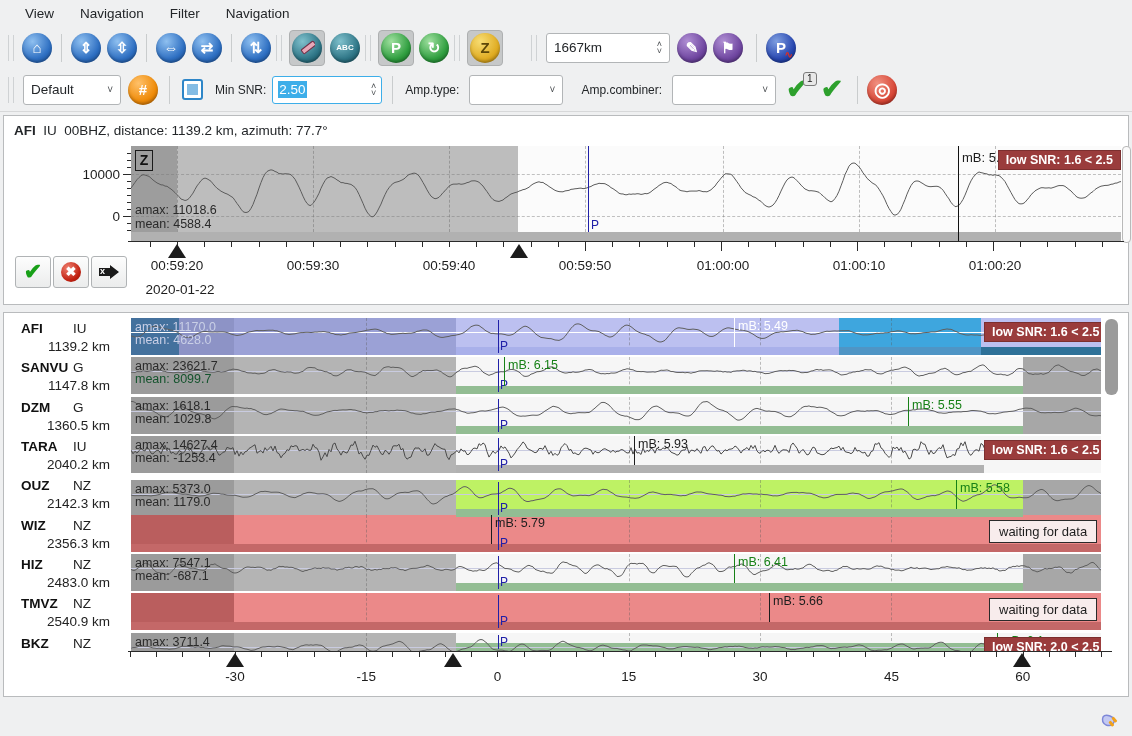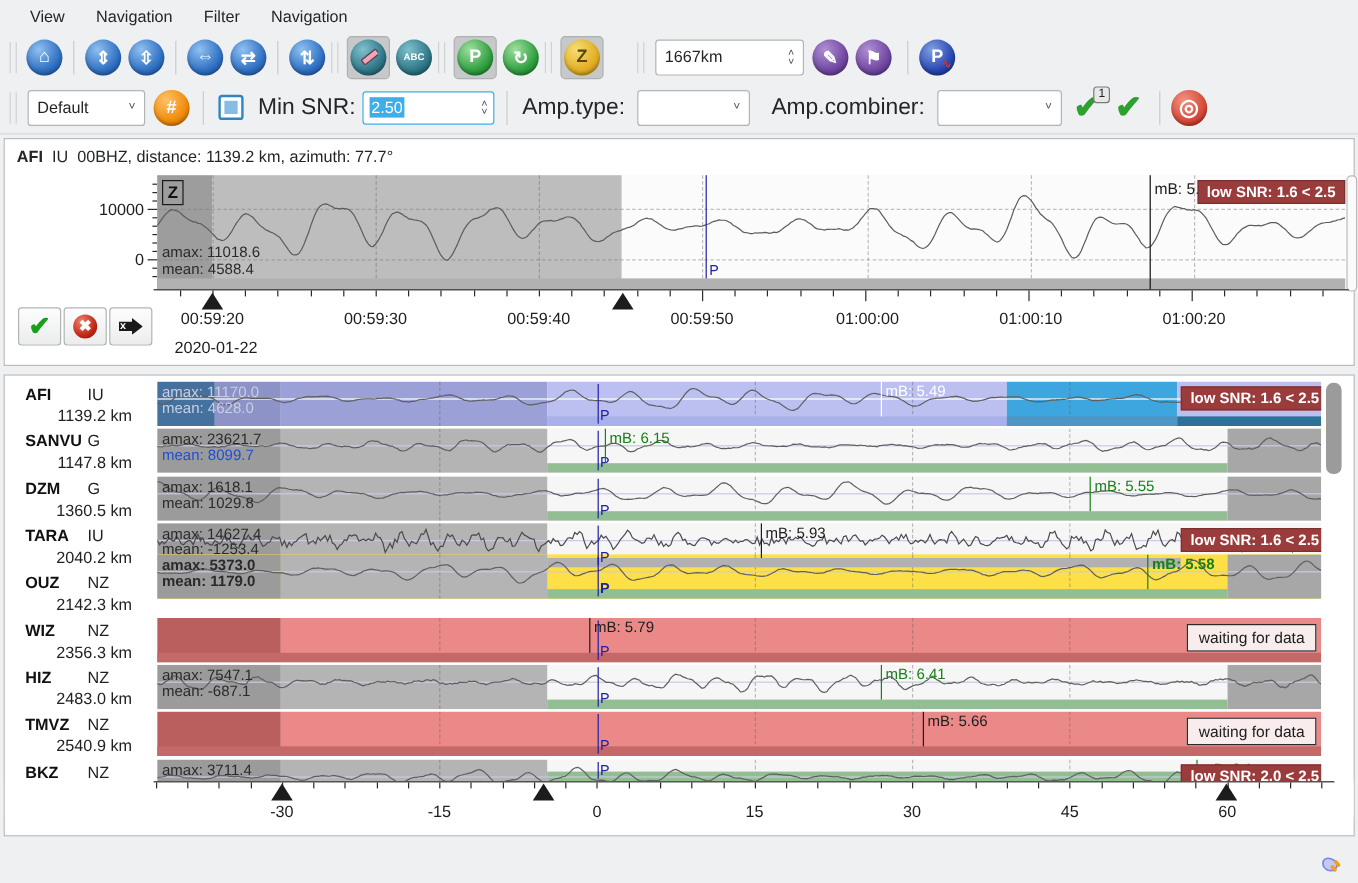--- a/index.html
+++ b/index.html
@@ -20,21 +20,21 @@
   .ic-gold{background:radial-gradient(circle at 35% 28%,#f7dd74,#e0ac22 62%,#a97b10);color:#5d4708;}
   .ic-purple{background:radial-gradient(circle at 35% 28%,#b08fd4,#6f46a0 62%,#4a2a72);}
   .ic-dblue{background:radial-gradient(circle at 35% 28%,#7f9fe0,#2746b0 62%,#122a78);}
   .ic-orange{background:radial-gradient(circle at 35% 28%,#ffc16a,#ef8b08 62%,#b96403);}
   .ic-red{background:radial-gradient(circle at 35% 28%,#f09080,#d84838 62%,#9c1f14);}
   .pressed{background:#c6c8c9;border:1px solid #aeb0b1;border-radius:4px;padding:2px;margin:0 2px;display:flex;}
   .pressed .ic{margin:0;}
   .combo{height:28px;background:#fff;border:1px solid #b2b5b7;border-radius:3px;display:flex;align-items:center;padding:0 7px;font-size:13.5px;margin:0 4px;}
   .combo .chev{margin-left:auto;color:#4a4e51;font-size:10px;padding-left:10px;}
   .spinner-arrows{display:flex;flex-direction:column;line-height:7px;font-size:9px;color:#4a4e51;margin-left:auto;padding-left:10px;}
-  .lab{font-size:19px;margin:0 6px;}
+  .lab{font-size:12px;margin:0 6px;}
   .cb{width:17px;height:17px;border:2px solid #2e86c8;border-radius:3px;background:#fff;position:relative;margin:0 6px;}
   .cb::after{content:'';position:absolute;inset:3px;background:#84bce4;}
   .spinbox{width:98px;height:26px;border:1px solid #3daee9;border-radius:3px;background:#fff;display:flex;align-items:center;padding:0 5px;font-size:13.5px;}
   .spinbox .sel{background:#3daee9;color:#fff;padding:1px 1px;}
   .bigcheck{color:#2da02d;font-size:27px;font-weight:bold;margin:0 6px;position:relative;line-height:27px;}
   .bigcheck .nbadge{position:absolute;top:-4px;right:-8px;background:#e8e8e8;border:1px solid #7a7a7a;border-radius:3px;color:#222;font-size:10px;font-weight:normal;width:12px;height:12px;line-height:12px;text-align:center;}
   
   .card{position:absolute;left:3px;width:1126px;background:#fff;border:1px solid #b9bbbd;box-sizing:border-box;}
   #main-card{top:115px;height:190px;}
   #lower-card{top:312px;height:385px;overflow:hidden;}
@@ -316,21 +316,21 @@
         <div class="vdash" style="left: 235px;"></div>
         <div class="vdash" style="left: 498px;"></div>
         <div class="vdash" style="left: 629px;"></div>
         <div class="vdash" style="left: 760px;"></div>
         <div class="abs" style="left: 325px; top: 29px; width: 567px; height: 8px; background: rgb(147, 189, 147); z-index: 1;"></div>
         <div class="abs" style="left: 0px; top: 14px; width: 970px; height: 1px; background: rgb(201, 203, 224); z-index: 1;"></div>
         <svg width="970" height="29" style="position: absolute; left: 0px; top: 0px; z-index: 2;">
           <polyline points="0,15.12506421482605 2,15.29367789737161 4,15.48585740736222 6,14.551778376584446 8,14.646107522527448 10,14.697798426203816 12,13.970422165736094 14,14.289756328717935 16,14.599649778608299 18,14.289225302629973 20,13.993480420686378 22,13.615062127163576 24,13.149529925058992 26,13.394853645539943 28,13.356148751588174 30,13.25266593499843 32,14.240996897454862 34,14.35756641731016 36,15.20115108233011 38,15.351347705400014 40,15.49963520789547 42,15.773451028327251 44,15.684314316500881 46,15.322411153833025 48,15.244886087007714 50,15.70931756763844 52,15.795347881690208 54,15.036591545855865 56,15.41022477035603 58,14.437684134892843 60,14.202473346466402 62,13.635120049468368 64,13.449717267605411 66,13.245130615700504 68,13.269301695647659 70,13.520503233890679 72,14.317059227637492 74,14.362384953962273 76,14.7631265139571 78,14.98323878119481 80,15.09944581650976 82,15.223705458028583 84,15.073821975976616 86,14.52937689478787 88,14.476763691237363 90,15.096004465468605 92,14.837104769554854 94,14.54717410186361 96,13.974722196573373 98,13.02770194333253 100,12.782294894286391 102,12.06775961480619 104,12.376202725259912 106,12.490686582276469 108,12.948522180380802 110,13.890719501666243 112,14.40195082064423 114,14.728901700822487 116,15.710797253686296 118,15.945078974310698 120,15.956713099816856 122,16.31275696031426 124,16.139372777297723 126,16.737788398397328 128,16.931919884945216 130,16.515134068463084 132,16.383569464619903 134,15.940621834744125 136,14.67710429069291 138,13.437685995623053 140,13.139332366578506 142,12.61785258779635 144,12.666903736711996 146,13.642419532968109 148,14.170636288669066 150,14.744894145900417 152,14.953285048145329 154,15.339562508853707 156,14.82229744878734 158,15.045513108752184 160,14.997490170774466 162,15.880329422948035 164,16.273020394741074 166,16.069432506731154 168,15.85344921155895 170,14.901568251417162 172,14.370441231810844 174,12.454619170832474 176,11.013394156299412 178,10.50967385739754 180,10.46099010365032 182,10.731613441744535 184,10.828384982665149 186,12.366040540543915 188,13.066875260728796 190,13.266176394359574 192,13.94645102124554 194,14.69433863438323 196,14.766651801286448 198,16.107927071782754 200,16.59564014955559 202,18.375228373527193 204,18.78988935797996 206,18.815281782541117 208,17.985048306779202 210,16.672562066738006 212,15.562946918411194 214,13.869654534753577 216,12.843118979040465 218,12.76080191023372 220,12.745694423036664 222,13.685781393150991 224,14.33523627834838 226,14.51592625657578 228,14.741208819058551 230,14.639835574037456 232,14.944420081344814 234,15.187050581095656 236,16.12171238851596 238,17.077256623646186 240,17.878069309944422 242,18.290560934973502 244,18.64154697753506 246,17.208410650889192 248,15.620194267851712 250,13.584166023873294 252,11.159495832787538 254,10.326726035395895 256,9.869142299105397 258,9.755837641810736 260,10.48014038890835 262,10.151316114599743 264,10.475372598154905 266,10.48189959016746 268,10.728777155242915 270,11.352733511089859 272,12.505043969256668 274,14.421194313426861 276,16.171031085795153 278,17.85425312539472 280,19.33847368142215 282,19.590612100888595 284,18.571589271959454 286,17.57366208894882 288,15.634456430404695 290,14.938606247528424 292,13.441800647904975 294,13.783632139321485 296,13.459914361345422 298,13.497731712757133 300,13.557635416975383 302,13.482246741156139 304,13.12006180469314 306,12.90796724644002 308,14.008273619722502 310,14.515328345999624 312,16.419417474482078 314,17.465905305722575 316,18.8781113932237 318,19.787332181119663 320,19.772944862748112 322,18.50823339634872 324,16.550112576268393 326,15.044597175456191 328,13.811633636542329 330,12.087153148148683 332,11.489184251058504 334,11.202707625111678 336,11.335097625327522 338,10.63003240699886 340,10.182010044360936 342,9.683479237918522 344,9.182467480694246 346,9.785394188385819 348,10.724054846146705 350,12.78621485227577 352,15.232095286103965 354,16.339985610967027 356,17.388825459486107 358,18.37313847201794 360,17.535229442630115 362,16.984890968187557 364,15.85627748730946 366,15.268362815700694 368,15.094486801043496 370,14.680264440048775 372,14.834187253289176 374,14.62958077559648 376,13.472366747980946 378,12.727736257214197 380,12.49100217057361 382,12.529112088891647 384,13.030321262871212 386,13.941601448573659 388,15.070744363392704 390,16.690396239947308 392,18.771572153900436 394,19.381985320334834 396,19.277529209374066 398,18.749210180571847 400,17.13518080980728 402,16.575563104830312 404,15.671149403502048 406,14.73309822773151 408,14.636279538439103 410,14.273200184840745 412,13.483454214343174 414,12.579287463918888 416,11.110351044990123 418,10.101058216286166 420,9.95182237635025 422,10.069850185667063 424,11.200639709322083 426,12.217131059995596 428,13.83569204699015 430,14.747009032297216 432,15.53169820858728 434,16.062515497439875 436,15.961879782291298 438,15.46800825068524 440,15.599423037148117 442,14.80012992658571 444,15.325831800253534 446,15.278331573974679 448,15.042394648980002 450,14.483027654667207 452,14.088396439668928 454,13.023025540378653 456,12.90329335482126 458,12.437628802671869 460,12.684978094649905 462,13.197018775245082 464,14.735977794617316 466,15.560884333415858 468,16.107702456004855 470,16.766888797526235 472,16.593293186506763 474,16.91969772008473 476,16.47343581948008 478,16.719540507758733 480,16.019021948685058 482,16.118403519138198 484,16.021909846872134 486,15.543881476625607 488,14.485685351289694 490,13.721175242183204 492,12.789199082086947 494,12.435694787224998 496,11.747973002914971 498,11.992236666960434 500,12.545125665971259 502,12.787567139010893 504,13.814414997120045 506,14.441984109490468 508,14.465215283286762 510,14.657137255038096 512,14.521832348371767 514,14.81839556647913 516,15.147861992607098 518,15.068629384371404 520,15.00662156113119 522,14.841798348423378 524,15.135877414488046 526,14.63580396920482 528,14.000844972047322 530,13.185602892013137 532,13.351770686026153 534,13.182402662064874 536,12.928520595349445 538,13.576004024450835 540,14.546517633215858 542,14.545836594506268 544,15.126510314160535 546,15.431033112466466 548,15.464332248201186 550,15.465050085120662 552,15.319940854734126 554,15.825591037203607 556,15.480756488247913 558,15.687562867375107 560,16.202348422239634 562,15.579490394240121 564,15.374319940536504 566,14.6689355547176 568,13.991662713149154 570,13.802414721359913 572,13.791378866105983 574,13.802448874422938 576,13.70308373746359 578,13.896045235841951 580,13.919428030171066 582,14.183152236821904 584,14.31428858866679 586,13.829381302298021 588,14.24900932018718 590,14.233888262746833 592,15.05078516868839 594,14.535317941442758 596,15.08625633208485 598,14.96685940040384 600,15.37404249663914 602,14.283632528702075 604,14.14396102261714 606,13.814990682196818 608,13.854493778869687 610,13.5873537455727 612,13.223087944919808 614,13.464951450816594 616,14.18617676726524 618,13.792879338550273 620,13.9475522568911 622,14.62345848249687 624,14.326287101353836 626,15.045249725425789 628,15.12362823173629 630,15.298020840085547 632,15.905680908626074 634,16.680004576005295 636,16.5250805550301 638,16.391364910067114 640,15.759969368262434 642,15.237085317744494 644,14.53527088244411 646,14.226155322760093 648,13.78298391875753 650,13.562004686237294 652,13.813550973715097 654,13.605107505331992 656,13.851387009832203 658,13.31804585324435 660,13.5881204057218 662,13.458654354656508 664,13.775484336709743 666,14.354215901573399 668,14.76561808773449 670,15.667728509014655 672,15.725483676530102 674,15.492131664367621 676,15.556337475256523 678,14.995828361908053 680,14.054515082484384 682,13.795420458472833 684,12.917872910360751 686,12.4437610969212 688,13.005922002768425 690,12.591322881938218 692,13.374929890079358 694,13.043243199675576 696,12.949335048379798 698,12.80395984631006 700,13.053335629542556 702,13.77444478708497 704,15.060075495123849 706,15.658791152101571 708,16.77430444668236 710,17.97855497418172 712,17.816039712399682 714,17.503504081713288 716,17.176444416172828 718,15.992020362304565 720,15.902419127461169 722,14.97732928772442 724,14.992910550864565 726,14.354182282582244 728,14.460279309952583 730,13.769099393429652 732,13.460168070016428 734,12.585652867107866 736,12.749603648944454 738,12.868290427785062 740,12.640778292869033 742,13.938693168377585 744,14.95508686224097 746,16.421919655892683 748,16.732950946312307 750,16.95977096931744 752,16.575176568662005 754,15.426800244835079 756,14.640577083034458 758,14.03793893551887 760,13.147823049938143 762,13.205375390387616 764,12.576620094476178 766,12.33163351037183 768,12.001833936159887 770,10.995898093059871 772,10.361695528452083 774,10.03761801308653 776,10.840546123328336 778,11.808137920785935 780,12.75424933796689 782,15.067866217525124 784,17.02443366316639 786,18.250117950669818 788,19.115613491204453 790,18.549084563827826 792,18.464489206680927 794,17.679351964261528 796,17.206435329871063 798,16.36266485920219 800,16.31170346985358 802,16.02839804781714 804,15.620598966718184 806,14.376907877949721 808,13.175578360519081 810,12.181828585608027 812,11.919955788592851 814,11.145786239508201 816,12.264739491359917 818,13.407073111776132 820,15.31259646523486 822,16.523429473154387 824,17.583330348796423 826,17.776974308346695 828,17.39301511385153 830,16.671130068257778 832,15.671802044274227 834,15.500229164564846 836,14.818272284164216 838,14.402737201014043 840,14.348757459739533 842,12.743648613123991 844,11.523149551279662 846,10.337708700322102 848,8.975523756611594 850,8.323484920537956 852,7.839030422312011 854,8.901064047319581 856,11.055153424199425 858,13.096010728514093 860,14.68304240770039 862,16.238667824942965 864,16.95785914204882 866,17.424666850639447 868,17.354561822589577 870,17.084161263630552 872,17.81178532259574 874,17.71419450950136 876,18.488714377438107 878,17.9788824809976 880,16.889286766042694 882,16.0050405784351 884,13.893426897579175 886,12.155108225543803 888,11.510027777030826 890,11.603127568423988 892,11.932194674528397 894,13.284019306309318 896,15.3309259891498 898,16.673472660708008 900,16.884844135699375 902,17.55450999370508 904,16.95333366350355 906,17.152763834542355 908,17.086662244519225 910,16.52051168116026 912,17.383685492311116 914,16.800529078632856 916,16.05145632988613 918,15.200250248168299 920,12.96549504837833 922,10.680785964922709 924,8.99318794874809 926,8.21781755191407 928,7.933949773960442 930,9.446254836314331 932,10.041461935934645 934,11.4153668427718 936,12.691697511981143 938,13.87524434500629 940,14.569247988382417 942,14.830213960458774 944,15.57278904223968 946,16.185913734126636 948,16.92513352314095 950,18.225325614965428 952,18.518403848482418 954,18.358460995472292 956,17.04780562163227 958,16.134131540273096 960,14.313559231762964 962,12.701548470770453 964,12.450079249505022 966,11.932641637827547 968,12.89172258333482 970,13.928261860393901" fill="none" stroke="#5f5f5f" stroke-width="1"></polyline>
         </svg>
         <div class="ampinfo" style="left: 4px; top: 2px; color: rgb(42, 42, 42); z-index: 3;">amax: 23621.7</div>
-        <div class="ampinfo" style="left: 4px; top: 15px; color: #1d4ed8; z-index: 3;">mean: 8099.7</div>
+        <div class="ampinfo" style="left: 4px; top: 15px; color: #14532d; z-index: 3;">mean: 8099.7</div>
         <div class="p-line" style="left: 367px; top: 2px; height: 33px;"></div>
         <div class="p-lab" style="left: 369px; top: 21px;">P</div>
         <div class="mb-line" style="left: 373px; height: 29px; background: rgb(23, 129, 23);"></div>
         <div class="mb-text" style="left: 377px; color: rgb(23, 129, 23);">mB: 6.15</div>
       </div>
       <div class="abs" style="left: 0px; top: 83.66px; width: 127px; height: 37px;">
         <div class="code" style="left: 17px; top: 3px;">DZM</div>
         <div class="net" style="left: 69px; top: 3px;">G</div>
         <div class="dist" style="left: 20px; top: 21px;">1360.5 km</div>
       </div>
@@ -377,21 +377,21 @@
         <div class="p-lab" style="left: 369px; top: 21px;">P</div>
         <div class="mb-line" style="left: 503px; height: 29px; background: rgb(29, 29, 29);"></div>
         <div class="mb-text" style="left: 507px; color: rgb(29, 29, 29);">mB: 5.93</div>
         <div class="snr-badge" style="left: 853px; top: 4px;">low SNR: 1.6 &lt; 2.5</div>
       </div>
       <div class="abs" style="left: 0px; top: 162.32px; width: 127px; height: 37px;">
         <div class="code" style="left: 17px; top: 3px;">OUZ</div>
         <div class="net" style="left: 69px; top: 3px;">NZ</div>
         <div class="dist" style="left: 20px; top: 21px;">2142.3 km</div>
       </div>
-      <div class="trace-row" style="top: 149px; height: 37px; background: #fde047; font-weight: bold;">
+      <div class="trace-row" style="top: 167px; height: 37px; background: #bef264;">
         <div class="seg" style="left: 0px; width: 103px; background: rgb(155, 155, 155);"></div>
         <div class="seg" style="left: 103px; width: 222px; background: rgb(180, 180, 180);"></div>
         <div class="seg" style="left: 892px; width: 78px; background: rgb(167, 167, 167);"></div>
         <div class="vdash" style="left: 235px;"></div>
         <div class="vdash" style="left: 498px;"></div>
         <div class="vdash" style="left: 629px;"></div>
         <div class="vdash" style="left: 760px;"></div>
         <div class="abs" style="left: 325px; top: 29px; width: 567px; height: 8px; background: rgb(147, 189, 147); z-index: 1;"></div>
         <div class="abs" style="left: 0px; top: 14px; width: 970px; height: 1px; background: rgb(201, 203, 224); z-index: 1;"></div>
         <svg width="970" height="29" style="position: absolute; left: 0px; top: 0px; z-index: 2;">

